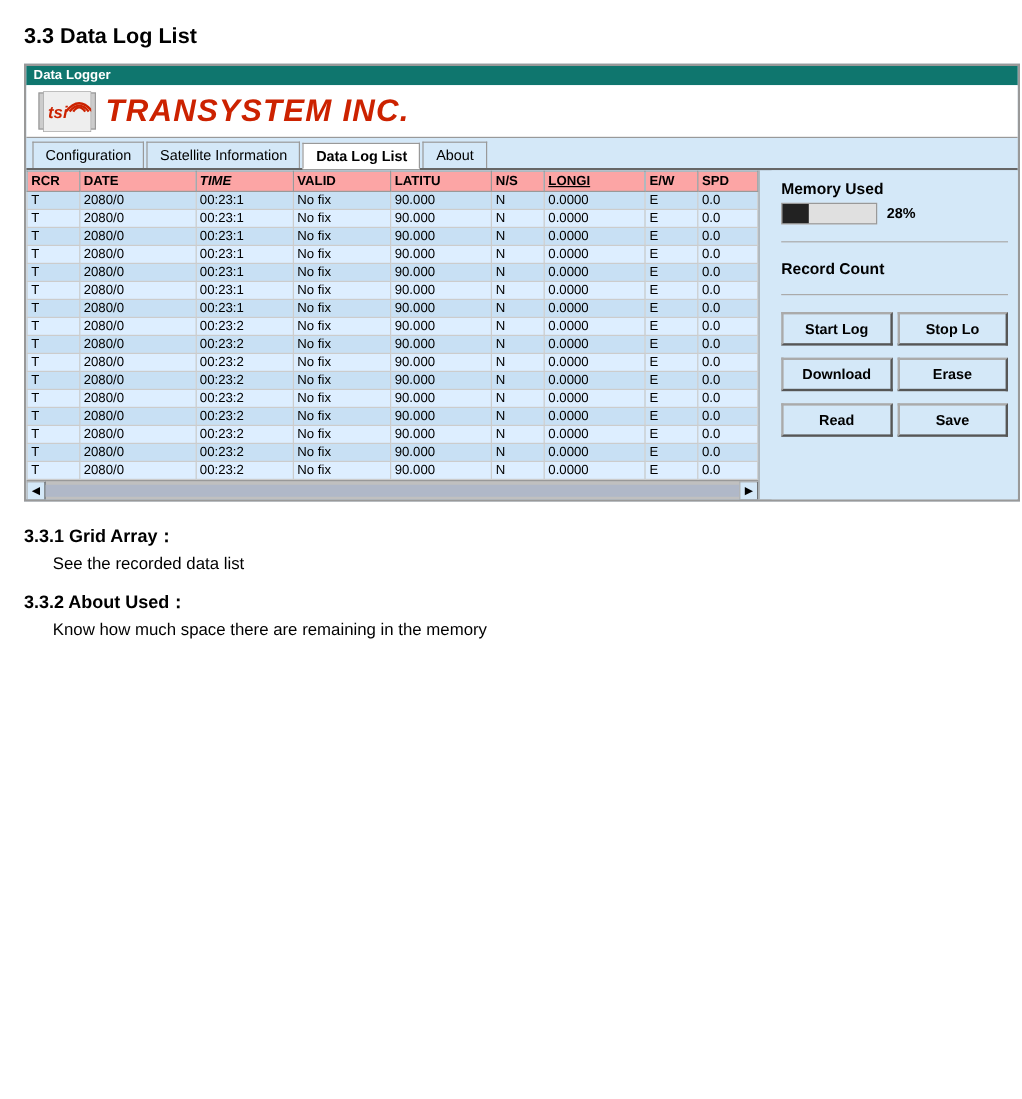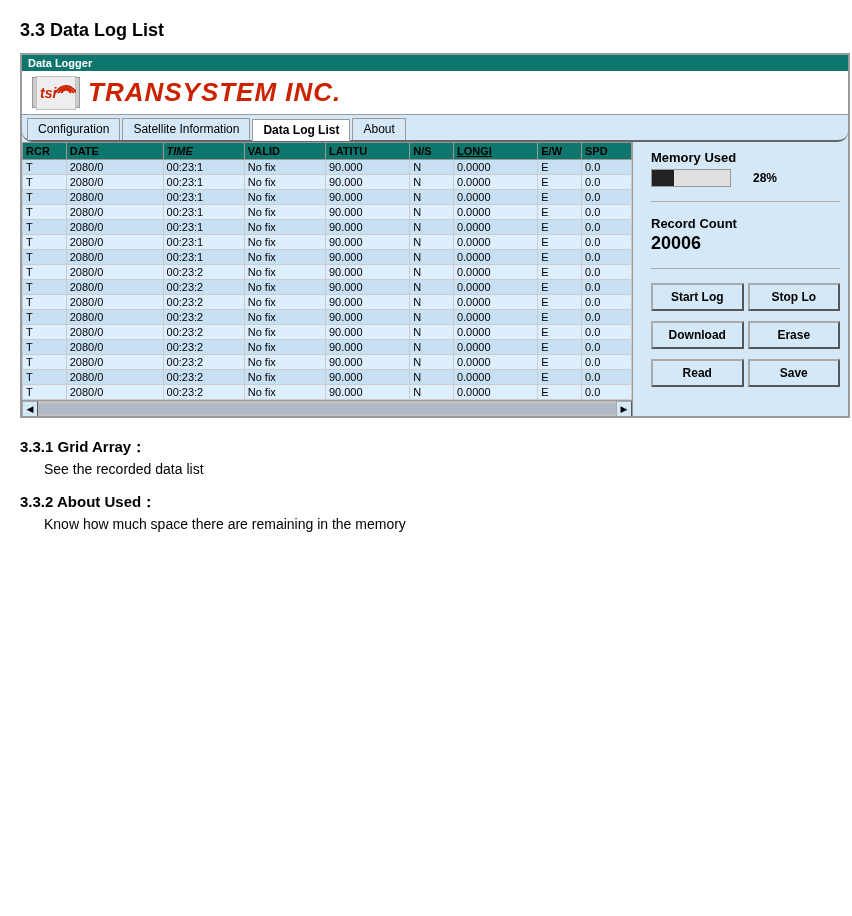--- a/index.html
+++ b/index.html
@@ -64,21 +64,20 @@
       letter-spacing: 1px;
       font-style: italic;
     }
 
     .tabs-bar {
       background: #d4e8f8;
       display: flex;
       border-bottom: 2px solid #666;
       padding: 3px 5px 0 5px;
       gap: 2px;
-      border-radius: 10px;
     }
 
     .tab {
       padding: 3px 10px;
       border: 1px solid #999;
       border-bottom: none;
       background: #d4e8f8;
       font-size: 12px;
       cursor: pointer;
       font-family: Arial, sans-serif;
@@ -105,21 +104,21 @@
     }
 
     .data-table {
       width: 100%;
       border-collapse: collapse;
       font-size: 11px;
       table-layout: fixed;
     }
 
     .data-table th {
-      background: #0f766e;
+      background: #fca5a5;
       border: 1px solid #999;
       padding: 2px 3px;
       text-align: left;
       font-weight: bold;
       font-size: 11px;
       white-space: nowrap;
       overflow: hidden;
     }
 
     .data-table td {
@@ -150,21 +149,21 @@
 
     .memory-section {
       font-size: 13px;
       font-weight: bold;
     }
 
     .memory-bar-container {
       margin-top: 4px;
       display: flex;
       align-items: center;
-      gap: 22px;
+      gap: 8px;
     }
 
     .memory-bar-bg {
       width: 80px;
       height: 18px;
       background: #e0e0e0;
       border: 1px solid #999;
       position: relative;
     }
 
@@ -511,21 +510,20 @@
             <div class="memory-bar-fill" id="memory-fill" style="width: 28%;"></div>
           </div>
           <span class="memory-pct-label">28%</span>
         </div>
       </div>
 
       <hr class="separator-line">
 
       <div class="record-section">
         <div>Record Count</div>
-        <div class="record-count">20006</div>
       </div>
 
       <hr class="separator-line">
 
       <div class="btn-row">
         <button class="btn">Start Log</button>
         <button class="btn">Stop Lo</button>
       </div>
 
       <div class="btn-row">

